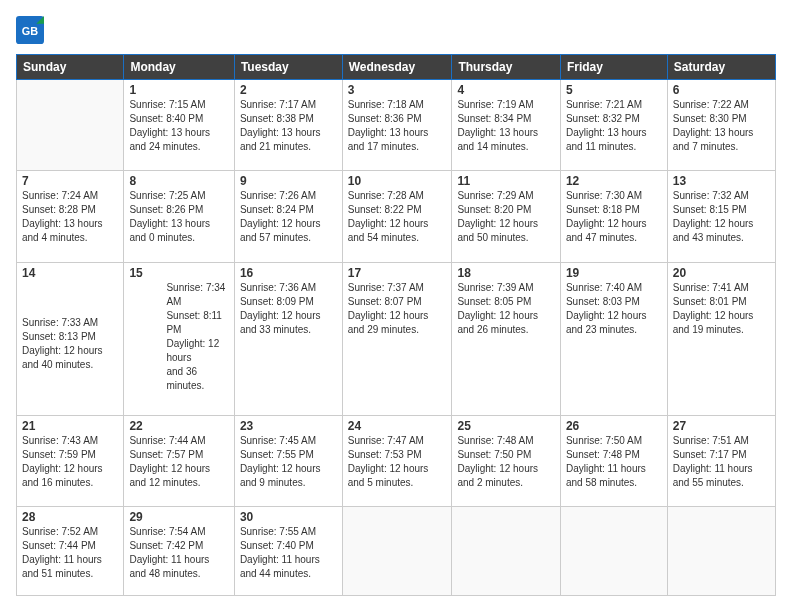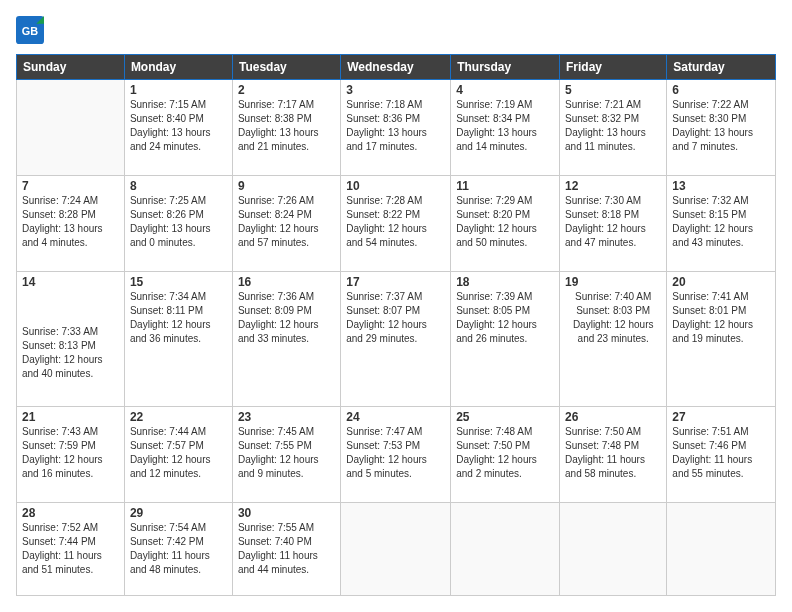--- a/index.html
+++ b/index.html
@@ -218,21 +218,21 @@
         <tr>
           <td>
             <span class="day-num">14</span>
             <div class="day-info" style="white-space: pre-line; margin-top: 36px;">Sunrise: 7:33 AM
 Sunset: 8:13 PM
 Daylight: 12 hours
 and 40 minutes.</div>
           </td>
           <td>
             <span class="day-num">15</span>
-            <div class="day-info" style="white-space: pre-line;">Sunrise: 7:34 AM
+            <div class="day-info" style="white-space: pre-line; margin-left: 37px;">Sunrise: 7:34 AM
 Sunset: 8:11 PM
 Daylight: 12 hours
 and 36 minutes.</div>
           </td>
           <td>
             <span class="day-num">16</span>
             <div class="day-info" style="white-space: pre-line;">Sunrise: 7:36 AM
 Sunset: 8:09 PM
 Daylight: 12 hours
 and 33 minutes.</div>
@@ -246,21 +246,21 @@
           </td>
           <td>
             <span class="day-num">18</span>
             <div class="day-info" style="white-space: pre-line;">Sunrise: 7:39 AM
 Sunset: 8:05 PM
 Daylight: 12 hours
 and 26 minutes.</div>
           </td>
           <td>
             <span class="day-num">19</span>
-            <div class="day-info" style="white-space: pre-line; text-align: center;">Sunrise: 7:40 AM
+            <div class="day-info" style="white-space: pre-line;">Sunrise: 7:40 AM
 Sunset: 8:03 PM
 Daylight: 12 hours
 and 23 minutes.</div>
           </td>
           <td>
             <span class="day-num">20</span>
             <div class="day-info" style="white-space: pre-line;">Sunrise: 7:41 AM
 Sunset: 8:01 PM
 Daylight: 12 hours
 and 19 minutes.</div>
@@ -305,21 +305,21 @@
           <td>
             <span class="day-num">26</span>
             <div class="day-info" style="white-space: pre-line;">Sunrise: 7:50 AM
 Sunset: 7:48 PM
 Daylight: 11 hours
 and 58 minutes.</div>
           </td>
           <td>
             <span class="day-num">27</span>
             <div class="day-info" style="white-space: pre-line;">Sunrise: 7:51 AM
-Sunset: 7:46 PM
+Sunset: 7:17 PM
 Daylight: 11 hours
 and 55 minutes.</div>
           </td>
         </tr>
         <tr class="last-row">
           <td>
             <span class="day-num">28</span>
             <div class="day-info" style="white-space: pre-line;">Sunrise: 7:52 AM
 Sunset: 7:44 PM
 Daylight: 11 hours

